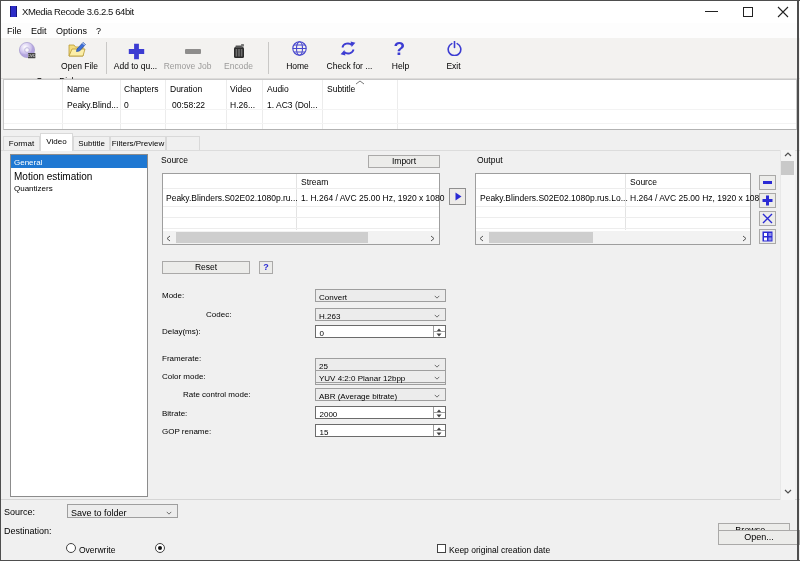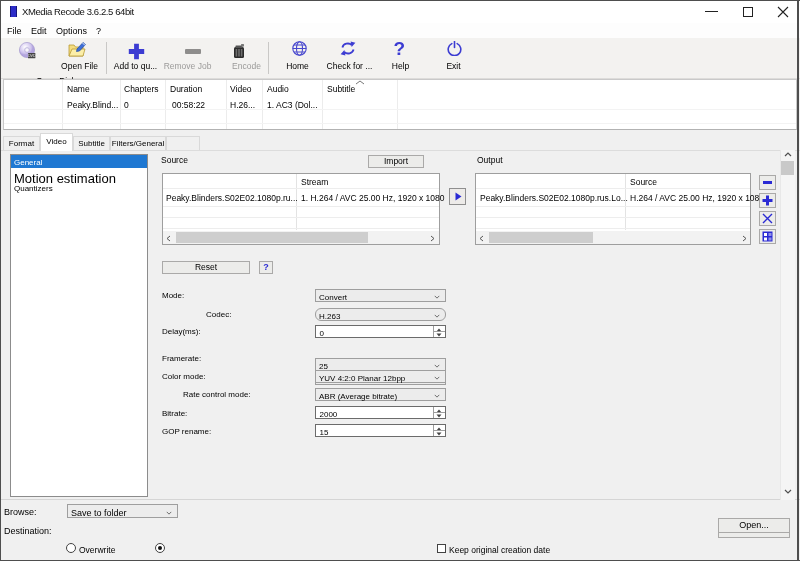--- a/index.html
+++ b/index.html
@@ -72,21 +72,21 @@
   <div class="abs lbl" style="left:161px;top:61px;width:53px;text-align:center;color:#9b9a99;">Remove Job</div>
 
   <svg class="abs" style="left:231px;top:43px;" width="16" height="16" viewBox="0 0 16 16">
     <rect x="3" y="4" width="10" height="11" rx="1.5" fill="#2b2b2b"></rect>
     <rect x="4.5" y="2.5" width="7" height="2.5" rx="0.6" fill="#555"></rect>
     <rect x="10" y="1" width="3" height="2.4" rx="0.5" fill="#777"></rect>
     <rect x="4.6" y="6" width="1.6" height="7.5" fill="#6e6e6e"></rect>
     <rect x="7.2" y="6" width="1.6" height="7.5" fill="#6e6e6e"></rect>
     <rect x="9.8" y="6" width="1.6" height="7.5" fill="#6e6e6e"></rect>
   </svg>
-  <div class="abs lbl" style="left:212px;top:61px;width:53px;text-align:center;color:#9b9a99;margin-left:8px;">Encode</div>
+  <div class="abs lbl" style="left:212px;top:61px;width:53px;text-align:center;color:#9b9a99;">Encode</div>
 
   <svg class="abs" style="left:292px;top:41px;" width="15" height="15" viewBox="0 0 15 15">
     <g stroke="#4747cd" fill="none" stroke-width="1.1">
       <circle cx="7.5" cy="7.5" r="6.7"></circle>
       <ellipse cx="7.5" cy="7.5" rx="3" ry="6.7"></ellipse>
       <path d="M0.8 7.5 H14.2 M1.8 4 H13.2 M1.8 11 H13.2"></path>
     </g>
   </svg>
   <div class="abs lbl" style="left:271px;top:61px;width:53px;text-align:center;">Home</div>
 
@@ -135,37 +135,37 @@
   <div class="abs lbl" style="left:172px;top:100px;">00:58:22</div>
   <div class="abs lbl" style="left:230px;top:100px;">H.26...</div>
   <div class="abs lbl" style="left:267px;top:100px;">1. AC3 (Dol...</div>
 
   <div class="abs" style="left:0;top:130px;width:800px;height:21px;background:#f0f0f0;"></div>
   <div class="abs" style="left:3px;top:136px;width:37px;height:15px;background:#f0f0f0;border:1px solid #d9d9d9;border-bottom:none;"></div>
   <div class="abs lbl" style="left:3px;top:139px;width:37px;text-align:center;font-size:8px;">Format</div>
   <div class="abs" style="left:73px;top:136px;width:37px;height:15px;background:#f0f0f0;border:1px solid #d9d9d9;border-bottom:none;"></div>
   <div class="abs lbl" style="left:73px;top:139px;width:37px;text-align:center;font-size:8px;">Subtitle</div>
   <div class="abs" style="left:110px;top:136px;width:56px;height:15px;background:#f0f0f0;border:1px solid #d9d9d9;border-bottom:none;"></div>
-  <div class="abs lbl" style="left:110px;top:139px;width:56px;text-align:center;font-size:8px;">Filters/General</div>
+  <div class="abs lbl" style="left:110px;top:139px;width:56px;text-align:center;font-size:8px;">Filters/Preview</div>
   <div class="abs" style="left:166px;top:136px;width:34px;height:15px;background:#f0f0f0;border:1px solid #d9d9d9;border-bottom:none;"></div>
   <div class="abs lbl" style="left:166px;top:139px;width:30px;text-align:center;font-size:14px;margin-top:8px;">Queue</div>
 
   <div class="abs" style="left:0;top:150px;width:800px;height:350px;background:#f0f0f0;border-top:1px solid #dcdcdc;border-bottom:1px solid #d5d5d5;"></div>
 
   <div class="abs" style="left:40px;top:133px;width:33px;height:18px;background:#fff;border:1px solid #d9d9d9;border-bottom:none;"></div>
   <div class="abs lbl" style="left:40px;top:137px;width:33px;text-align:center;font-size:8px;">Video</div>
 
   <div class="abs" style="left:10px;top:154px;width:138px;height:343px;background:#fff;border:1px solid #8c8c8c;"></div>
   <div class="abs" style="left:11px;top:155px;width:136px;height:13px;background:#1f78d2;"></div>
   <div class="abs lbl" style="left:14px;top:158px;color:#fff;font-size:8px;">General</div>
-  <div class="abs lbl" style="left:14px;top:171px;font-size:13px;">Motion estimation</div>
+  <div class="abs lbl" style="left:14px;top:171px;font-size:10px;">Motion estimation</div>
   <div class="abs lbl" style="left:14px;top:184px;font-size:8px;">Quantizers</div>
 
   <div class="abs lbl" style="left:161px;top:155px;">Source</div>
-  <div class="abs btn" style="left:368px;top:155px;width:56px;height:13px;line-height:11px;">Import</div>
+  <div class="abs btn" style="left:368px;top:155px;width:72px;height:13px;line-height:11px;">Import</div>
   <div class="abs" style="left:162px;top:173px;width:278px;height:72px;background:#fff;border:1px solid #9e9e9e;"></div>
   <div class="abs" style="left:296px;top:174px;width:1px;height:56px;background:#e3e3e3;"></div>
   <div class="abs lbl" style="left:301px;top:177px;">Stream</div>
   <div class="abs" style="left:163px;top:188px;width:276px;height:1px;background:#ededed;"></div>
   <div class="abs lbl" style="left:166px;top:193px;">Peaky.Blinders.S02E02.1080p.ru...</div>
   <div class="abs lbl" style="left:301px;top:193px;">1. H.264 / AVC  25.00 Hz, 1920 x 1080</div>
   <div class="abs" style="left:163px;top:206px;width:276px;height:1px;background:#ededed;"></div>
   <div class="abs" style="left:163px;top:217px;width:276px;height:1px;background:#ededed;"></div>
   <div class="abs" style="left:163px;top:228px;width:276px;height:1px;background:#ededed;"></div>
 
@@ -234,21 +234,21 @@
   <div class="abs btn" style="left:259px;top:261px;width:14px;height:13px;line-height:11px;color:#2a2ad4;font-weight:bold;font-size:9px;">?</div>
 
   <div class="abs lbl" style="left:162px;top:291px;font-size:8px;">Mode:</div>
   <div class="abs ddn" style="left:315px;top:289px;width:131px;height:13px;">
       <span class="tx">Convert</span>
     <svg class="chev" viewBox="0 0 8 5" width="7" height="5">
         <path d="M1 1 L4 4 L7 1" fill="none" stroke="#444" stroke-width="1"></path>
       </svg>
     </div>
   <div class="abs lbl" style="left:162px;top:310px;font-size:8px;margin-left:44px;">Codec:</div>
-  <div class="abs ddn" style="left:315px;top:308px;width:131px;height:13px;border-radius:6px;">
+  <div class="abs ddn" style="left:315px;top:308px;width:131px;height:13px;">
       <span class="tx">H.263</span>
     <svg class="chev" viewBox="0 0 8 5" width="7" height="5">
         <path d="M1 1 L4 4 L7 1" fill="none" stroke="#444" stroke-width="1"></path>
       </svg>
     </div>
   <div class="abs lbl" style="left:162px;top:327px;font-size:8px;">Delay(ms):</div>
   <div class="abs spin" style="left:315px;top:325px;width:131px;height:13px;">
       <span style="position:absolute;left:3.5px;top:2.5px;font-size:8px;">0</span>
     <span style="position:absolute;right:0;top:0;width:12px;height:11px;border-left:1px solid #9e9e9e;"></span>
     <svg style="position:absolute;right:3px;top:1.5px;" width="6" height="4" viewBox="0 0 6 4">
@@ -299,35 +299,35 @@
     <span style="position:absolute;right:0;top:0;width:12px;height:11px;border-left:1px solid #9e9e9e;"></span>
     <svg style="position:absolute;right:3px;top:1.5px;" width="6" height="4" viewBox="0 0 6 4">
         <path d="M0.5 3.5 L3 0.5 L5.5 3.5 Z" fill="#444"></path>
       </svg>
     <svg style="position:absolute;right:3px;top:6.5px;" width="6" height="4" viewBox="0 0 6 4">
         <path d="M0.5 0.5 L3 3.5 L5.5 0.5 Z" fill="#444"></path>
       </svg>
     <span style="position:absolute;right:0;top:5.4px;width:12px;height:1px;background:#9e9e9e;"></span>
     </div>
 
-  <div class="abs lbl" style="left:4px;top:507px;font-size:9px;">Browse:</div>
+  <div class="abs lbl" style="left:4px;top:507px;font-size:9px;">Source:</div>
   <div class="abs ddn" style="left:67px;top:504px;width:111px;height:14px;">
       <span class="tx" style="font-size:9px;">Save to folder</span>
     <svg class="chev" style="top:5px;" viewBox="0 0 8 5" width="7" height="5">
         <path d="M1 1 L4 4 L7 1" fill="none" stroke="#444" stroke-width="1"></path>
       </svg>
     </div>
   <div class="abs lbl" style="left:4px;top:526px;font-size:9px;">Destination:</div>
   <div class="abs btn" style="left:718px;top:523px;width:72px;height:15px;line-height:13px;font-size:9px;">Browse...</div>
 
   <div class="abs" style="left:66px;top:543px;width:10px;height:10px;border-radius:50%;background:#fff;border:1px solid #424242;"></div>
   <div class="abs lbl" style="left:79px;top:545px;font-size:8.5px;">Overwrite</div>
   <div class="abs" style="left:155px;top:543px;width:10px;height:10px;border-radius:50%;background:#fff;border:1px solid #424242;"></div>
   <div class="abs" style="left:158px;top:546px;width:4px;height:4px;border-radius:50%;background:#111;"></div>
   <div class="abs" style="left:437px;top:544px;width:9px;height:9px;background:#fff;border:1px solid #424242;"></div>
   <div class="abs lbl" style="left:449px;top:545px;font-size:8.5px;">Keep original creation date</div>
-  <div class="abs btn" style="left:718px;top:518px;width:72px;height:15px;line-height:13px;font-size:9px;">Open...</div>
+  <div class="abs btn" style="left:718px;top:530px;width:82px;height:15px;line-height:13px;font-size:9px;">Open...</div>
 
   <div class="abs" style="left:0;top:0;width:1px;height:561px;background:#4e4e4e;"></div>
   <div class="abs" style="left:797.4px;top:0;width:2px;height:561px;background:#4e4e4e;"></div>
   <div class="abs" style="left:0;top:0;width:800px;height:1px;background:#4e4e4e;"></div>
   <div class="abs" style="left:0;top:559.6px;width:800px;height:1.4px;background:#4e4e4e;"></div>
 </div>
 
 </body></html>

